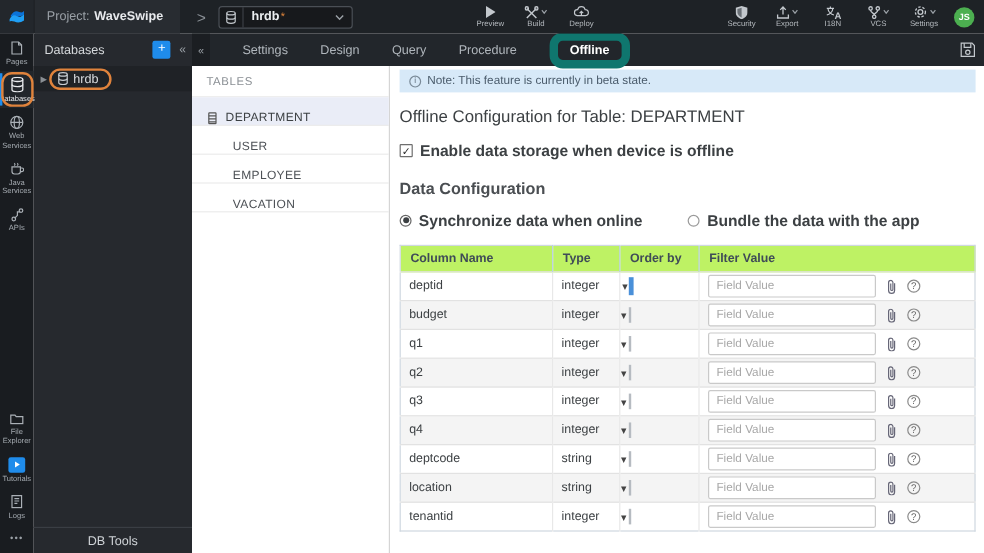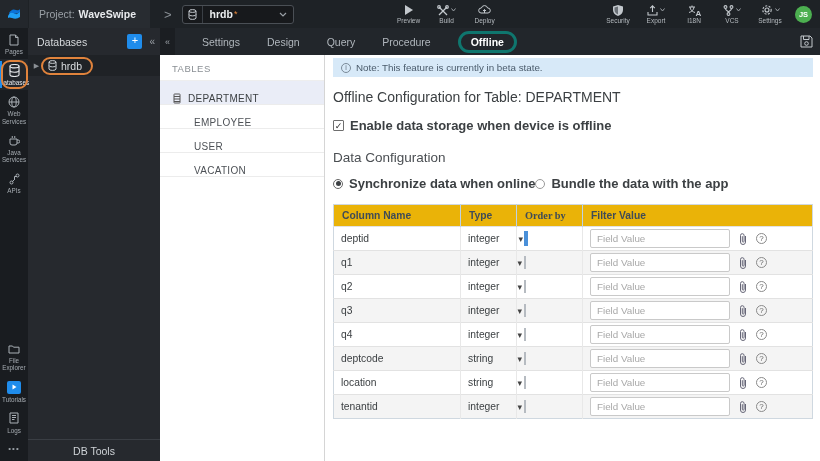--- a/index.html
+++ b/index.html
@@ -66,21 +66,21 @@
   .db-item-label { color:#dadde0; font-size:10.5px; }
   .dbp-footer { position:absolute; bottom:0; left:0; width:100%; height:22px; border-top:1px solid #3a3e44;
     display:flex; align-items:center; justify-content:center; color:#cfd3d7; font-size:10.5px; cursor:pointer; }
 
   
   .tabbar { position:absolute; top:28px; left:160px; width:660px; height:27px; background:#22262b;
     display:flex; align-items:center; z-index:10; }
   .collapse-sq { width:15px; height:27px; background:#1b1e22; color:#9aa0a6; font-size:9px;
     display:flex; align-items:center; justify-content:center; cursor:pointer; }
   .tab { color:#b0b6bc; font-size:10.5px; margin-left:27px; cursor:pointer; white-space:nowrap; }
-  .tab.active { color:#fff; font-weight:bold; border:3px solid #0f766e; border-radius:11px; padding:2px 10px; }
+  .tab.active { color:#fff; font-weight:bold; border:7px solid #0f766e; border-radius:11px; padding:2px 10px; }
   .save-btn { margin-left:auto; margin-right:7px; cursor:pointer; display:flex; }
 
   
   .tablespanel { position:absolute; top:55px; left:160px; width:165px; height:406px; background:#fff;
     border-right:1px solid #d5d5d5; z-index:5; }
   .tp-title { padding:8px 12px 6px; font-size:9.5px; color:#8a8f94; letter-spacing:.5px; border-bottom:1px solid #eee; }
   .tp-item { height:24px; display:flex; align-items:flex-end; padding-left:34px; font-size:10px; color:#4d5156;
     letter-spacing:.3px; border-bottom:1px solid #ececec; cursor:pointer; }
   .tp-item.selected { background:#eaedf7; padding-left:13px; gap:7px; color:#3c4043; }
 
@@ -88,37 +88,37 @@
   .main { position:absolute; top:55px; left:326px; width:494px; height:406px; background:#fff;
     padding:3px 7px 0 7px; z-index:5; }
   .note { background:#d7e9f8; color:#4a5b6b; font-size:9.8px; padding:4px 8px; display:flex; align-items:center; gap:5px; }
   .info-ic { width:10px; height:10px; border:1px solid #7a8a98; border-radius:50%; color:#60707e; font-size:7px;
     display:inline-flex; align-items:center; justify-content:center; flex:0 0 auto; }
   h1.page-title { font-size:14px; font-weight:400; color:#3c4043; margin-top:12px; }
   .check-row { margin-top:13px; display:flex; align-items:center; gap:6px; }
   .checkbox { width:11px; height:11px; border:1px solid #6e6e6e; border-radius:1px; display:inline-flex;
     align-items:center; justify-content:center; font-size:9px; color:#2b2b2b; background:#fff; cursor:pointer; }
   .check-label, .radio-label { font-size:13px; font-weight:bold; color:#3c4043; }
-  h2.section-title { font-size:13.5px; font-weight:400; color:#4a4e52; margin-top:17px; }
-  .radio-row { margin-top:11px; display:flex; align-items:flex-end; }
+  h2.section-title { font-size:13.5px; font-weight:700; color:#4a4e52; margin-top:17px; }
+  .radio-row { margin-top:11px; display:flex; align-items:flex-end; gap:38px; }
   .radio-opt { display:flex; align-items:center; gap:6px; cursor:pointer; }
   .radio { width:10px; height:10px; border:1px solid #666; border-radius:50%; display:inline-flex;
     align-items:center; justify-content:center; background:#fff; }
   .radio.on::after { content:""; width:5px; height:5px; border-radius:50%; background:#3c4043; }
   .radio.off { border-color:#9a9a9a; }
 
   table.cfg { margin-top:13px; width:480px; border-collapse:collapse; font-size:10.3px; border:1px solid #cfd8e0; }
-  table.cfg th { background:#eab308; color:#3f4b57; font-weight:bold; text-align:left; padding:5px 8px;
+  table.cfg th { background:#bef264; color:#3f4b57; font-weight:bold; text-align:left; padding:5px 8px;
     border-left:1px solid #bdd2e5; white-space:nowrap; }
   table.cfg th:first-child { border-left:none; }
   table.cfg td { padding:2px 7px; height:22px; border-top:1px solid #e2e2e2; border-left:1px solid #e8e8e8;
     color:#3c4043; vertical-align:middle; }
   table.cfg td:first-child { border-left:none; }
   table.cfg tbody tr:nth-child(even) { background:#f4f4f4; }
-  .col-name { width:127px; } .col-type { width:56px; } .col-order { width:66px;font-family:Liberation Serif, serif; }
+  .col-name { width:127px; } .col-type { width:56px; } .col-order { width:66px; }
   .selectbox { position:relative; width:54px; height:17px; border:1px solid #b6bbc1; background:#fff; cursor:pointer; }
   .selectbox .sb-caret { position:absolute; right:3px; top:1px; font-size:9px; color:#444; }
   .selectbox.focused { border:2px solid #4a90d9; }
   .filter-cell-inner { display:flex; align-items:center; gap:8px; }
   .filter-input { width:140px; height:19px; border:1px solid #c9c9c9; border-radius:2px; padding:0 6px;
     font-size:9.8px; color:#444; outline:none; font-family:"Liberation Sans", sans-serif; }
   .filter-input::placeholder { color:#a8a8a8; }
   .help-ic { width:11px; height:11px; border:1px solid #8a8a8a; border-radius:50%; color:#666; font-size:8px;
     display:inline-flex; align-items:center; justify-content:center; cursor:pointer; flex:0 0 auto; }
   .bind-ic { display:inline-flex; cursor:pointer; }
@@ -379,24 +379,24 @@
   <div class="tablespanel">
     <div class="tp-title">TABLES</div>
     <div class="tp-item selected">
       <svg width="8" height="11" viewBox="0 0 8 11" fill="none" stroke="#555" stroke-width="1">
         <rect x="1" y="1" width="6" height="9" rx="0.5"></rect>
           <path d="M1 3.5 H7 M1 6 H7 M1 8.5 H7"></path>
       </svg>
       <span>DEPARTMENT</span>
     </div>
     <div class="tp-item">
+      <span>USER</span>
+    </div>
+    <div class="tp-item">
       <span>EMPLOYEE</span>
-    </div>
-    <div class="tp-item">
-      <span>USER</span>
     </div>
     <div class="tp-item">
       <span>VACATION</span>
     </div>
   </div>
 
   <div class="main">
     <div class="note">
       <span class="info-ic">i</span>
       <span>Note: This feature is currently in beta state.</span>
@@ -444,20 +444,40 @@
                   <svg width="10" height="12" viewBox="0 0 10 12" fill="none" stroke="#667" stroke-width="1">
                     <path d="M7.5 3 V9 a2.5 2.5 0 0 1-5 0 V2.5 a1.8 1.8 0 0 1 3.6 0 V8.2 a0.9 0.9 0 0 1-1.8 0 V3.2"></path>
                   </svg>
                 </span>
                 <span class="help-ic">?</span>
               </span>
             </td>
           </tr>
 
 
+          <tr>
+            <td>budget</td>
+            <td>integer</td>
+            <td>
+              <span class="selectbox">
+                <span class="sb-caret">▾</span>
+              </span>
+            </td>
+            <td>
+              <span class="filter-cell-inner">
+                <input class="filter-input" placeholder="Field Value" style="">
+                <span class="bind-ic">
+                  <svg width="10" height="12" viewBox="0 0 10 12" fill="none" stroke="#667" stroke-width="1">
+                    <path d="M7.5 3 V9 a2.5 2.5 0 0 1-5 0 V2.5 a1.8 1.8 0 0 1 3.6 0 V8.2 a0.9 0.9 0 0 1-1.8 0 V3.2"></path>
+                  </svg>
+                </span>
+                <span class="help-ic">?</span>
+              </span>
+            </td>
+          </tr>
 
           <tr>
             <td>q1</td>
             <td>integer</td>
             <td>
               <span class="selectbox">
                 <span class="sb-caret">▾</span>
               </span>
             </td>
             <td>

